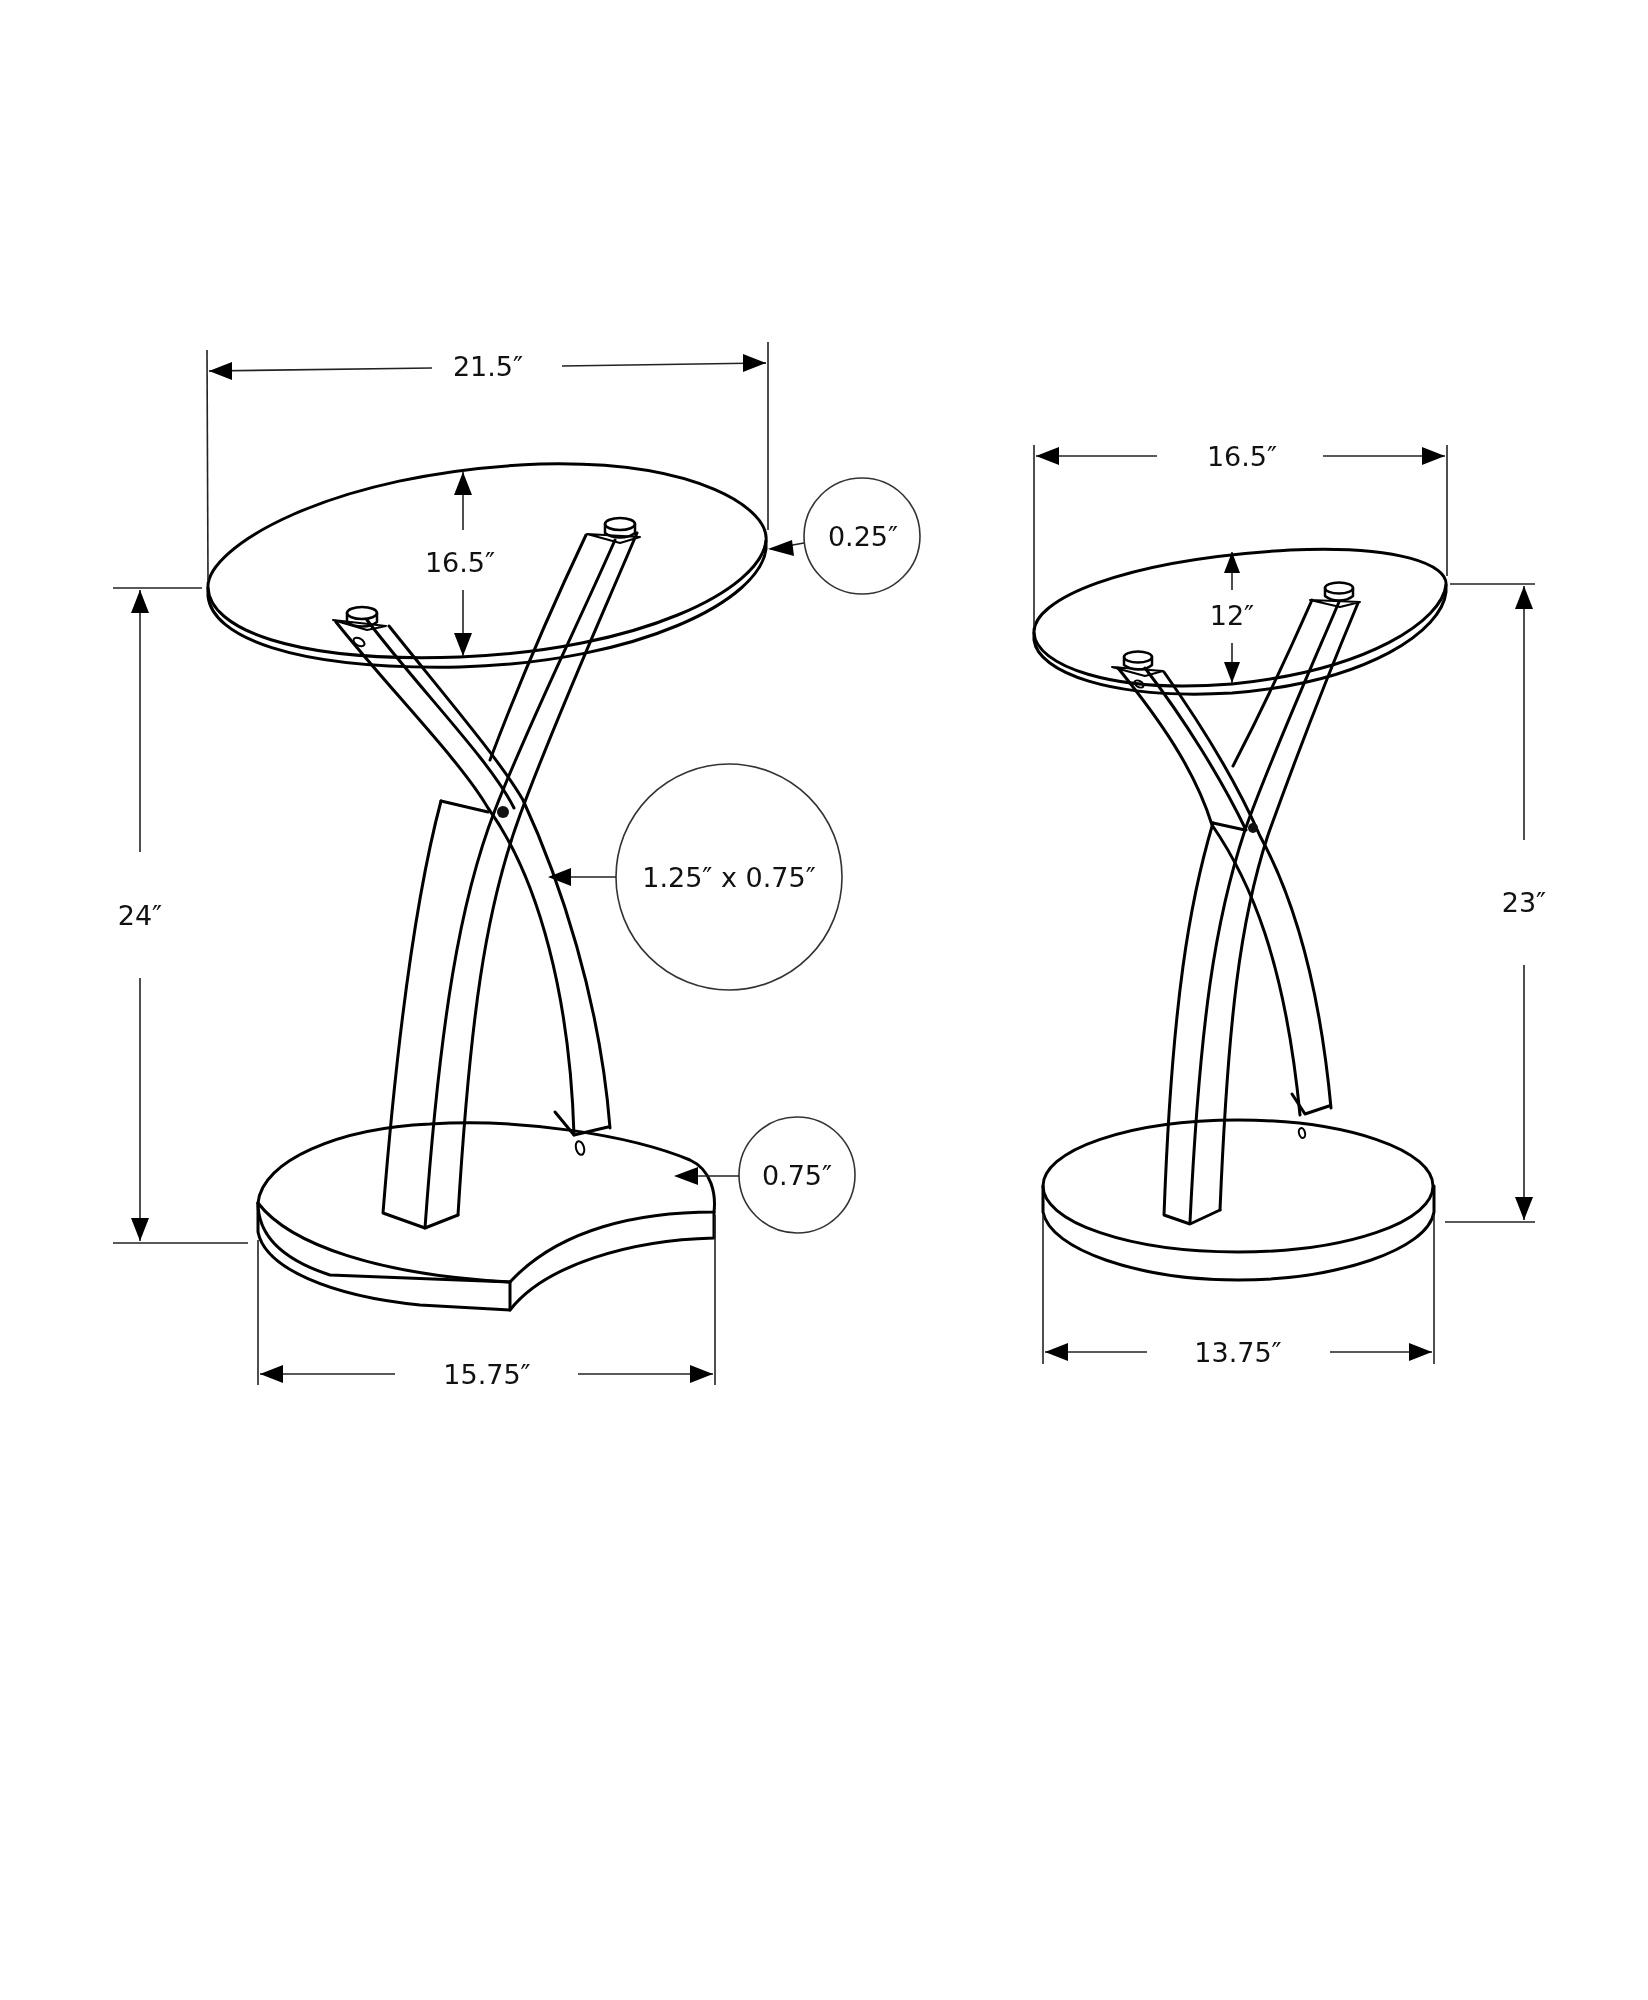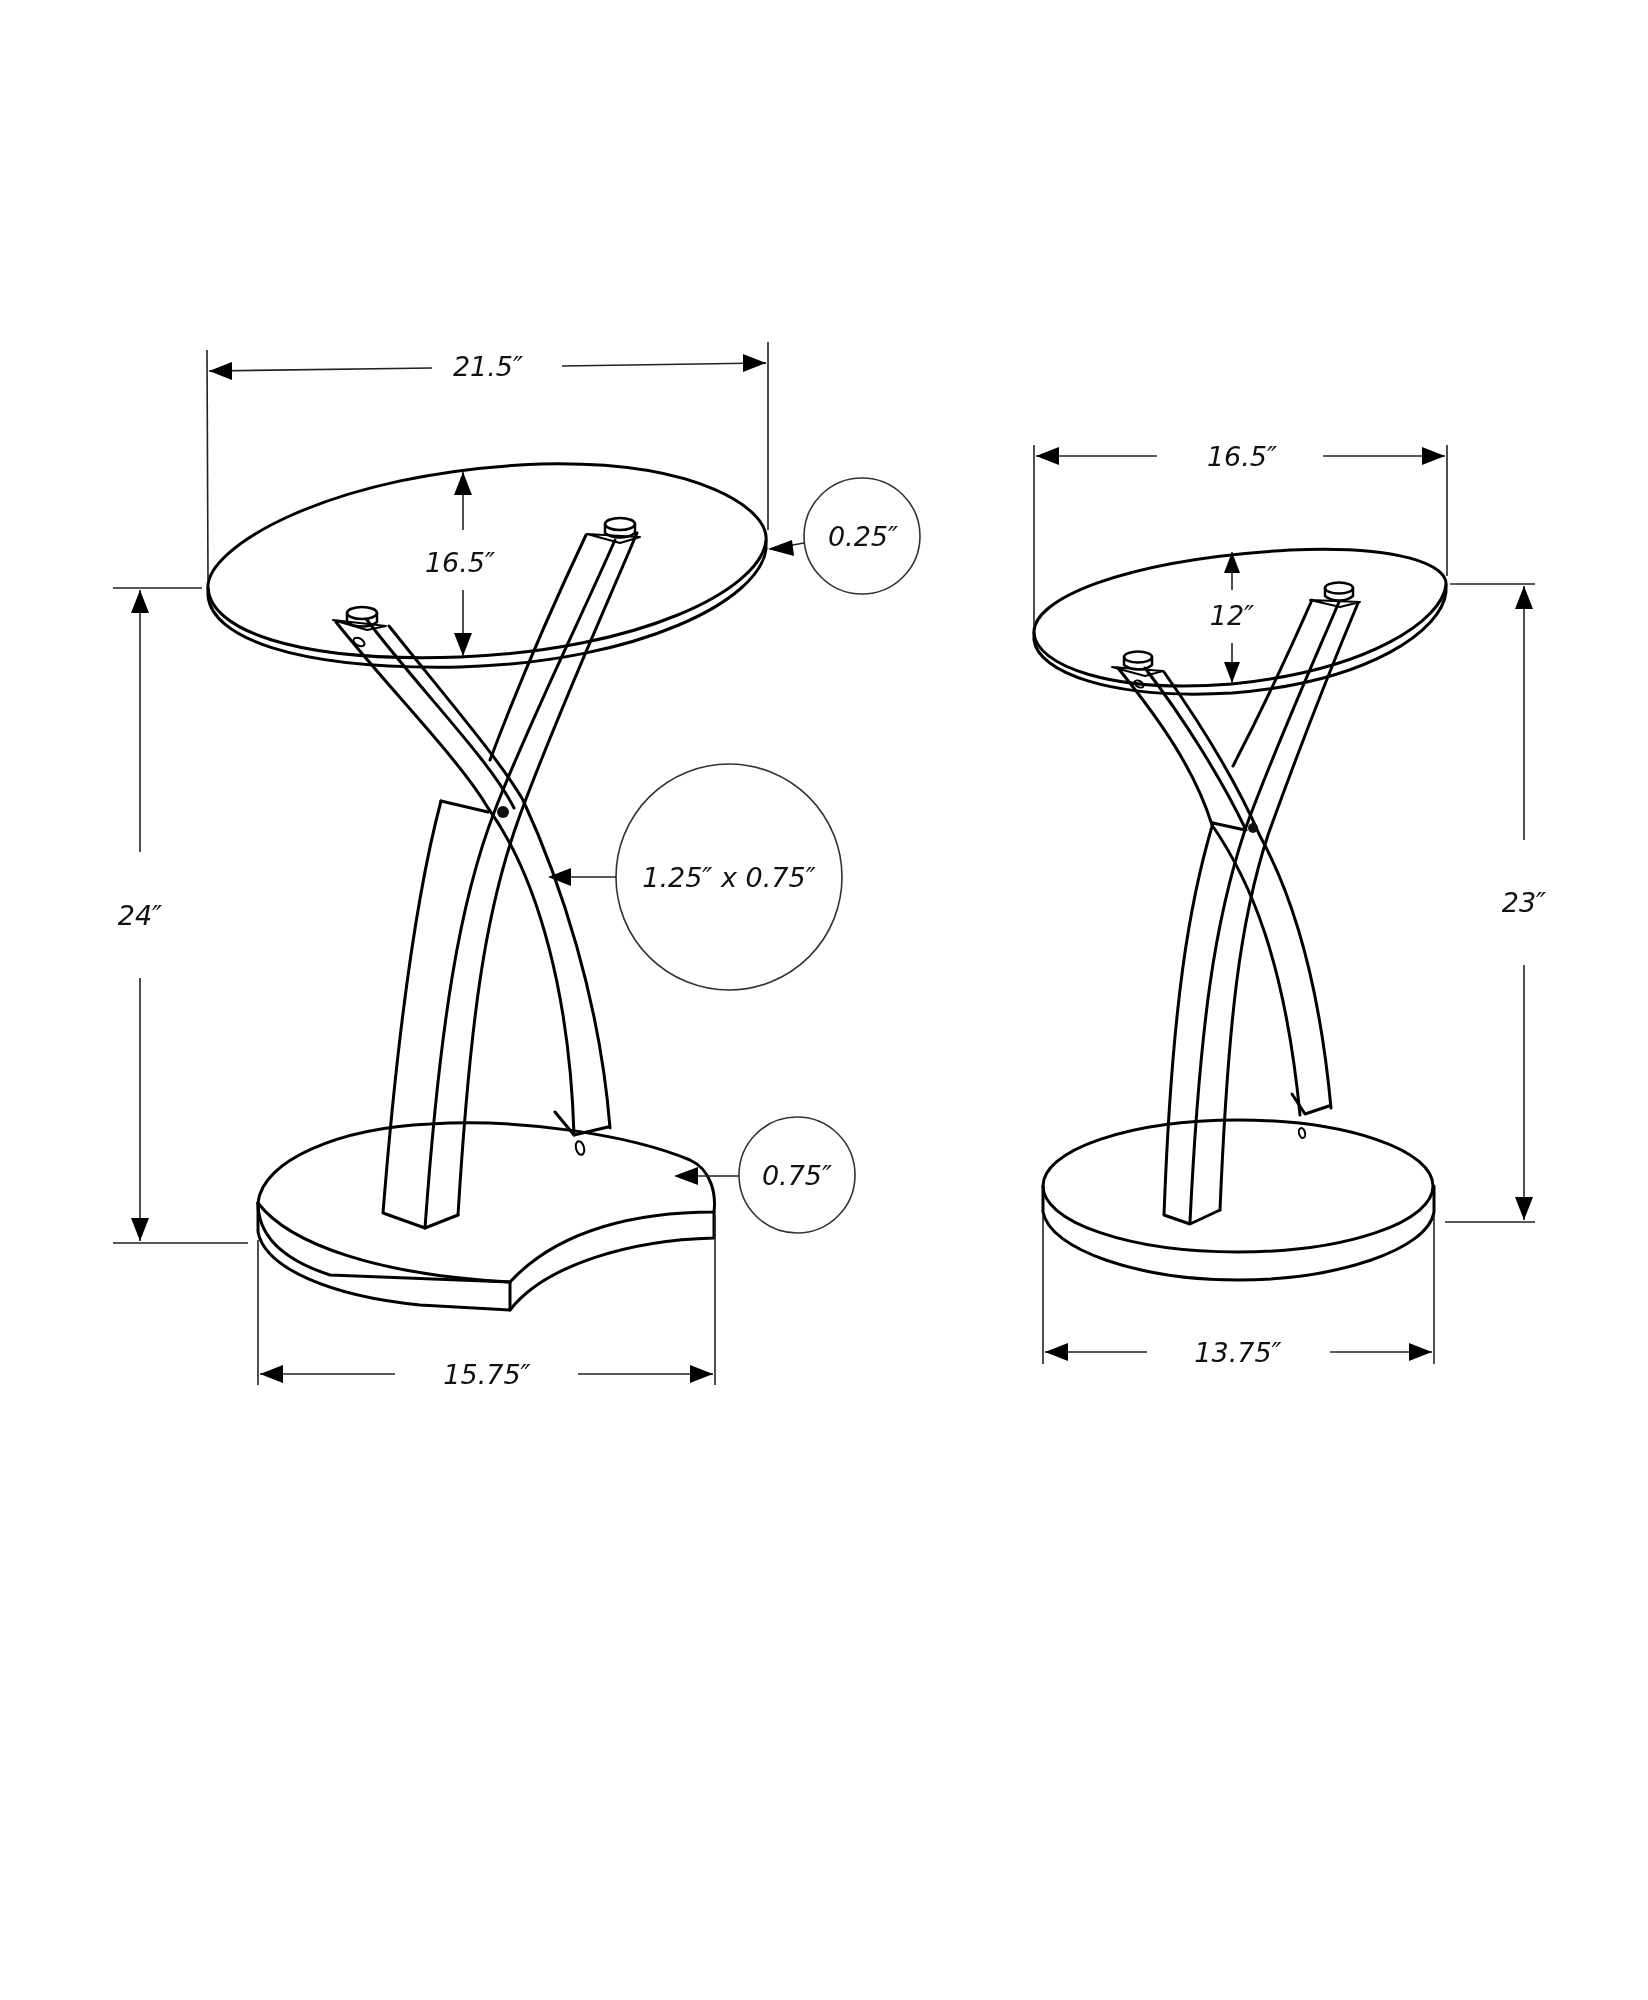--- a/index.html
+++ b/index.html
@@ -1,16 +1,16 @@
 <!DOCTYPE html>
 <html><head>
   <meta charset="utf-8">
   <style>
     html, body { margin: 0; padding: 0; background: #ffffff; }
-    .canvas { position: relative; width: 1648px; height: 2000px; background: #ffffff; overflow: hidden; font-style: italic; }
+    .canvas { position: relative; width: 1648px; height: 2000px; background: #ffffff; overflow: hidden; }
     svg { position: absolute; left: 0; top: 0; }
     .ln { stroke: #000; fill: none; stroke-width: 3; stroke-linejoin: round; stroke-linecap: round; }
     .dim { stroke: #222; fill: none; stroke-width: 1.6; }
     .arw { fill: #000; }
     .circ { stroke: #333; fill: #fff; stroke-width: 1.6; }
     .lbl { font-family: "DejaVu Sans", "Liberation Sans", sans-serif; font-size: 27px; fill: #111; }
     .bolt { fill: #111; }
   </style>
 </head>
 <body>

